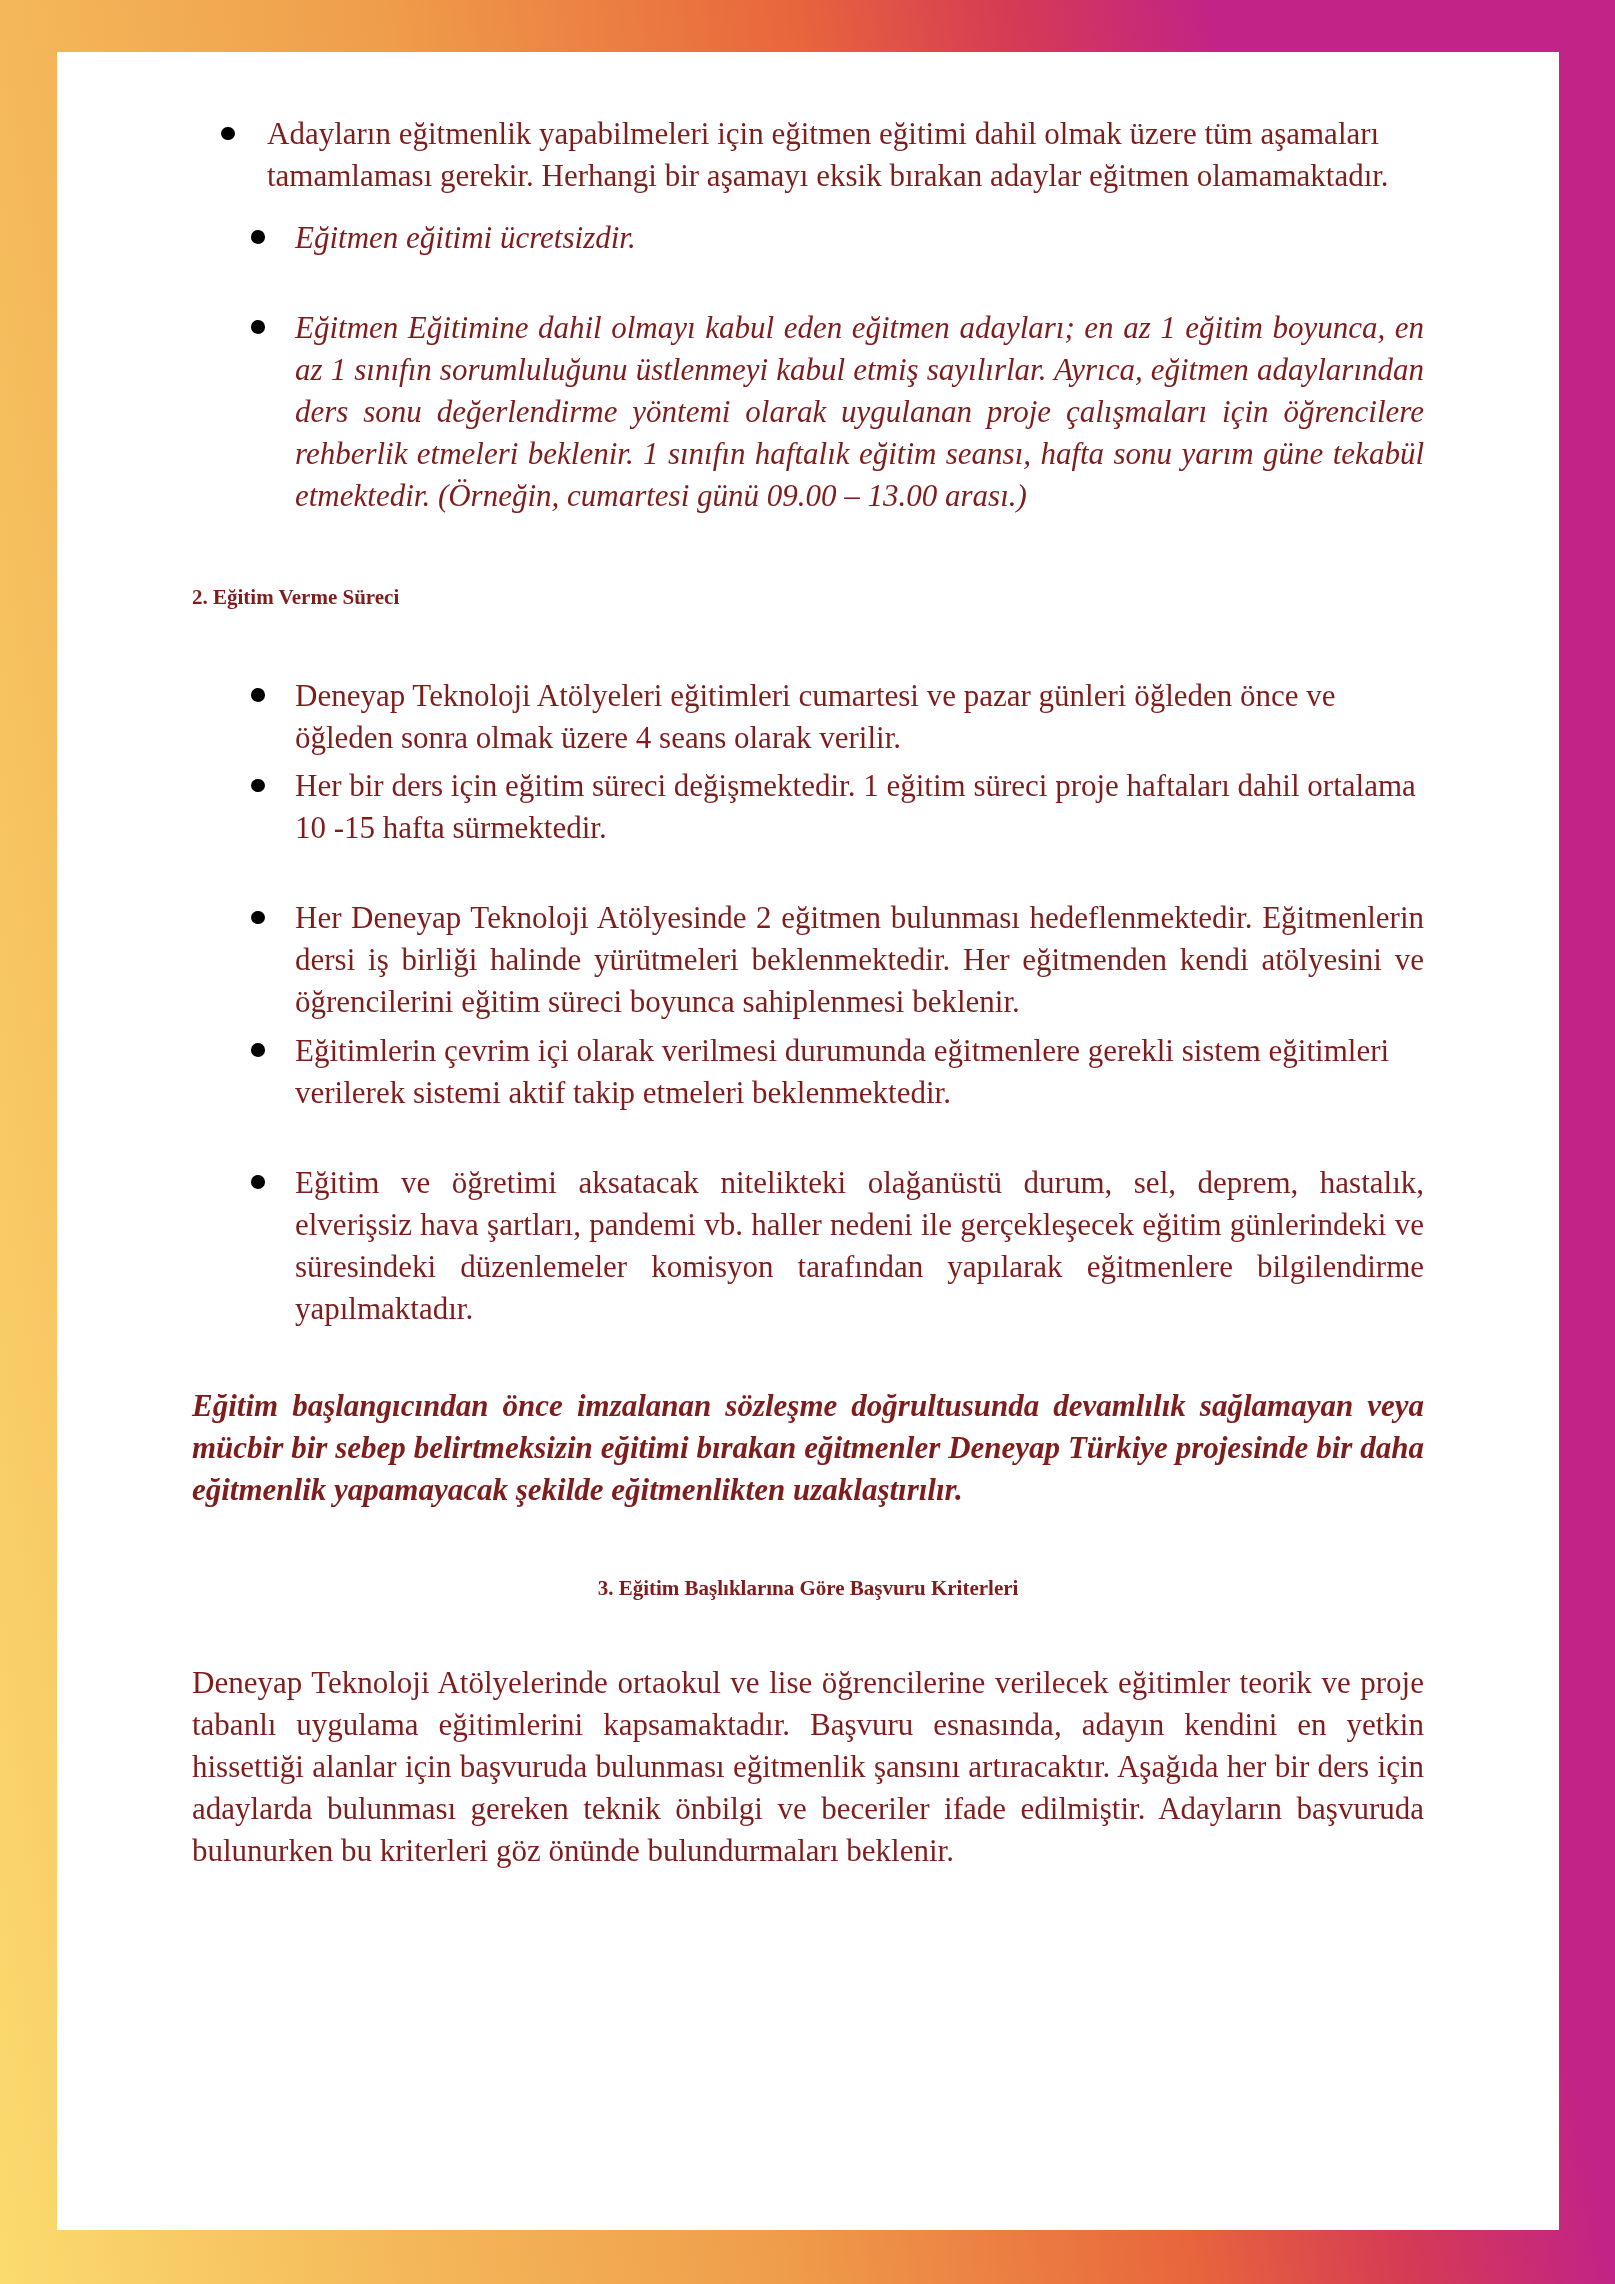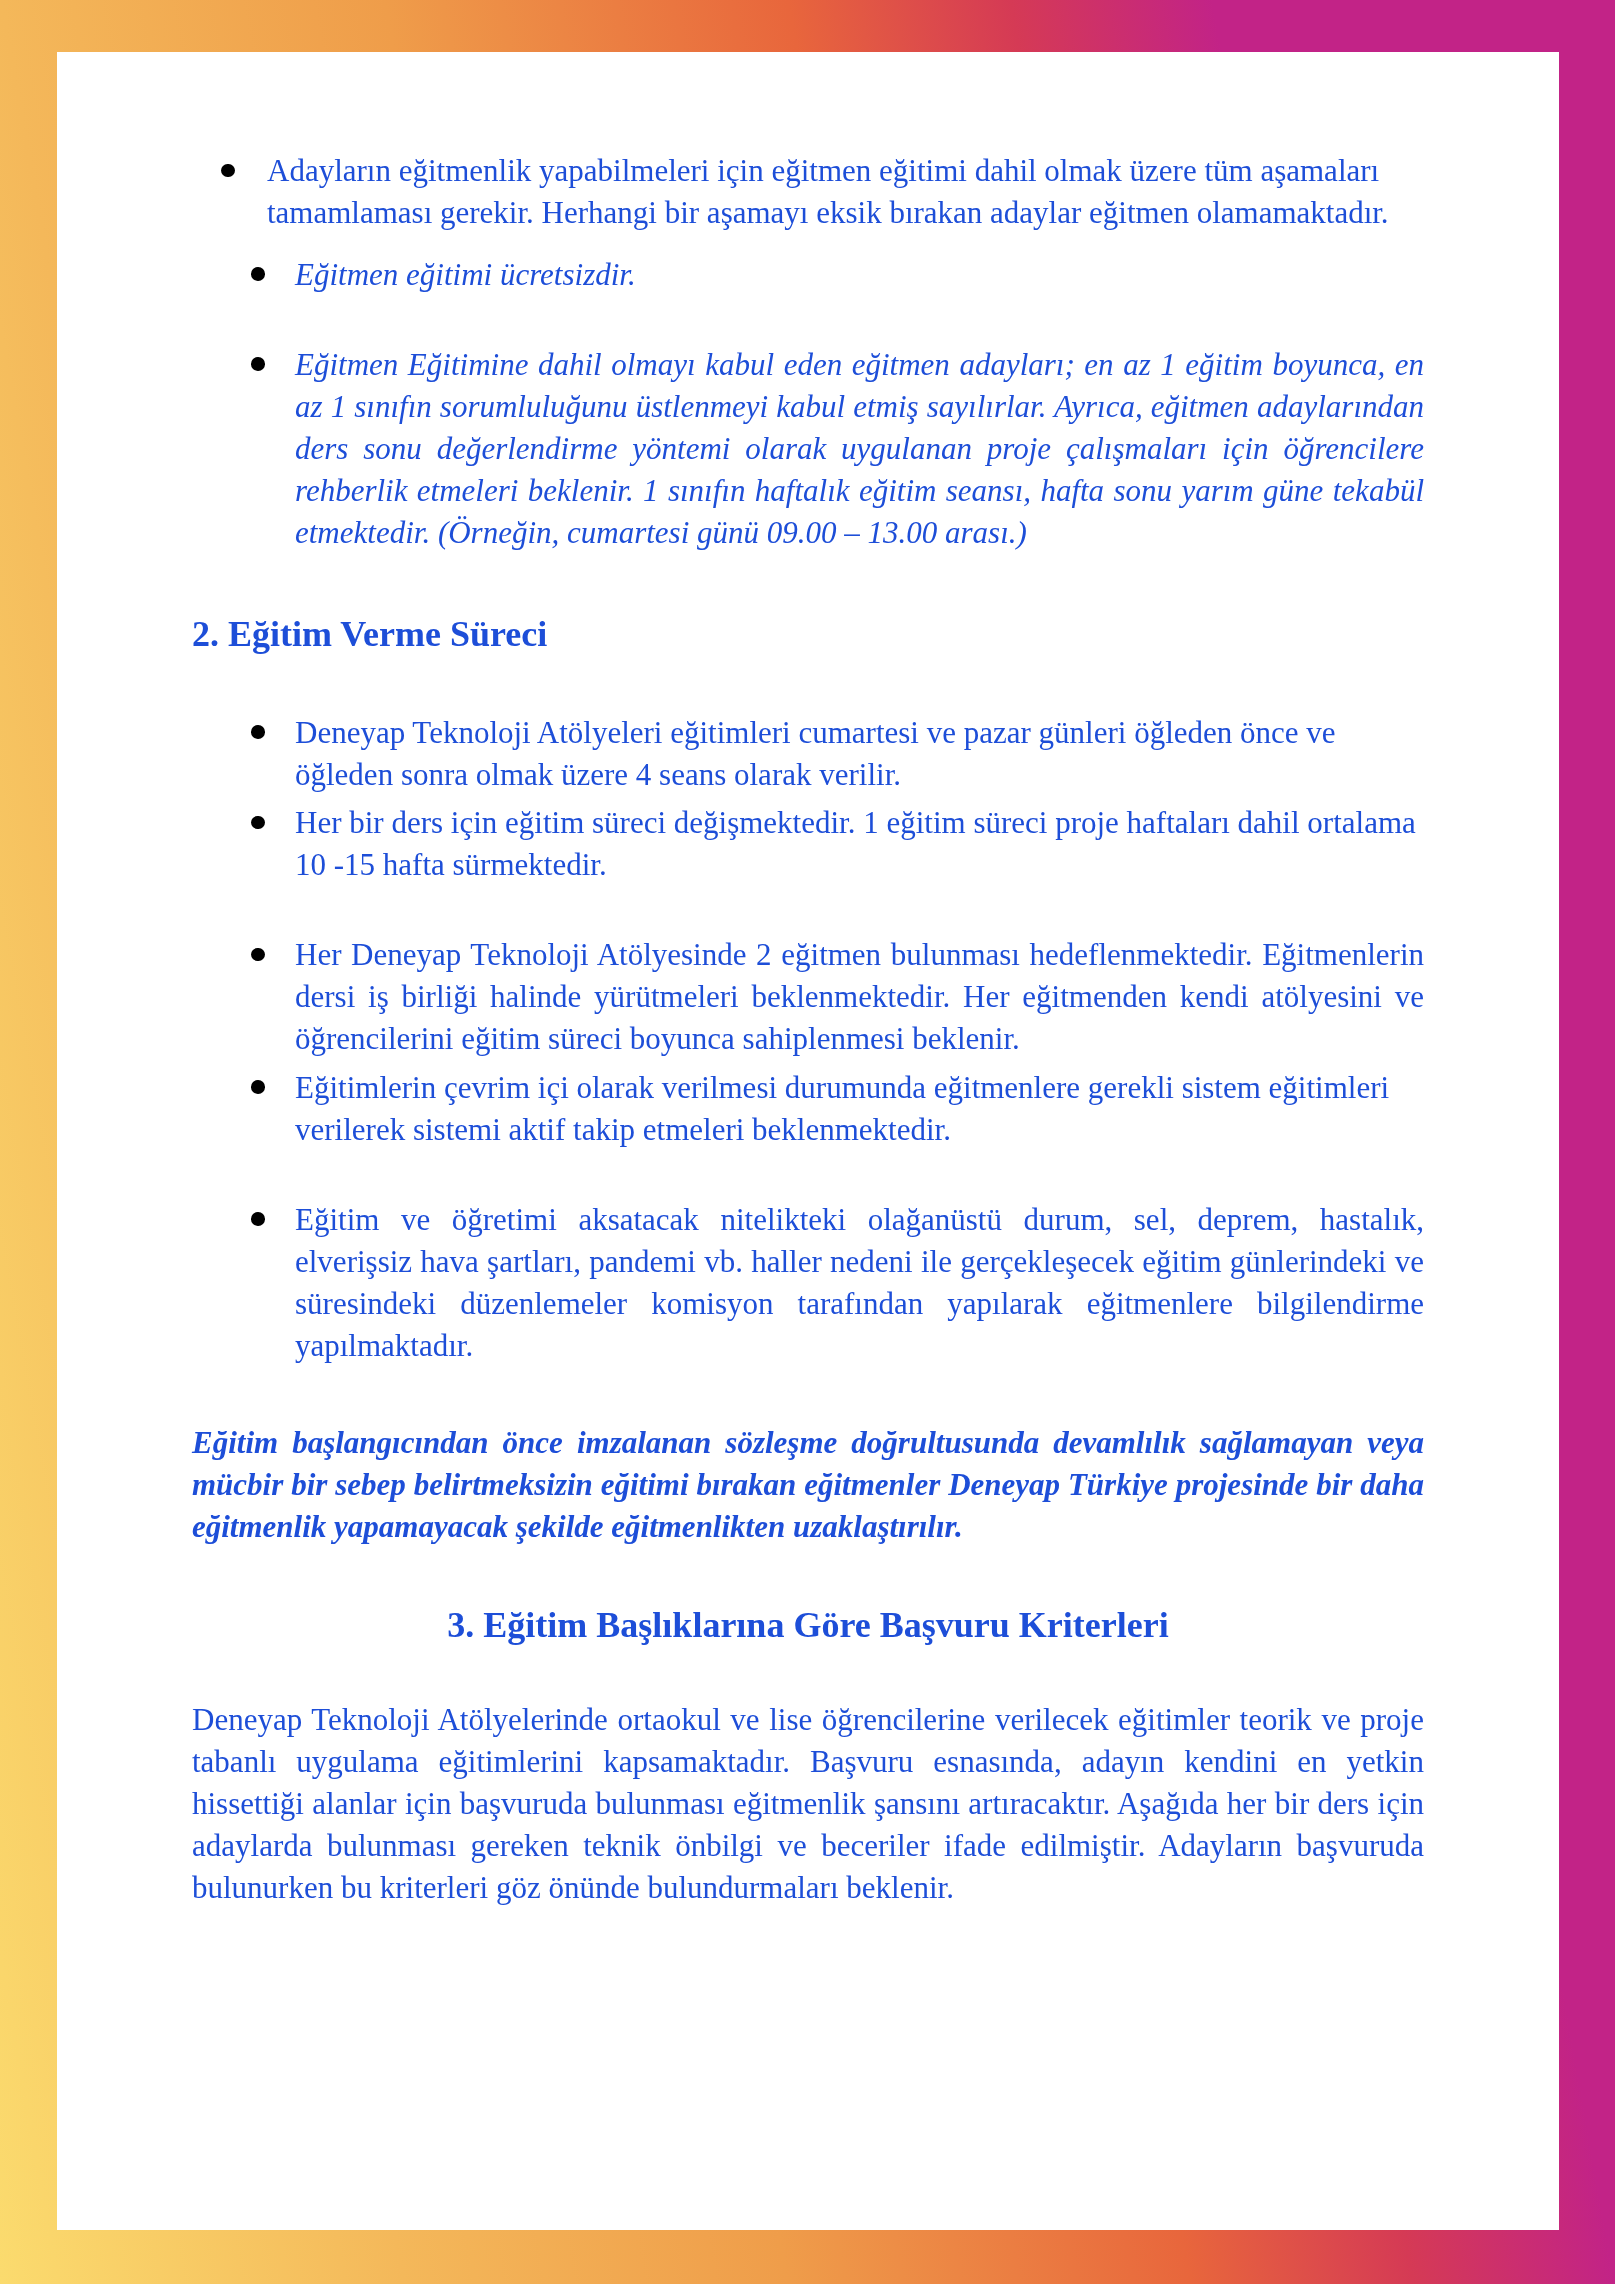--- a/index.html
+++ b/index.html
@@ -17,45 +17,45 @@
       #c22387 100%);
     overflow:hidden;
   }
   .page {
     position:absolute;
     left:57px; top:52px; right:57px; bottom:54px;
     background:#ffffff;
     overflow:hidden;
   }
   .content {
-    padding:98px 135px 0 135px;
+    padding:61px 135px 0 135px;
     font-family:"Liberation Serif","DejaVu Serif",serif;
     font-size:31px;
     line-height:42px;
-    color:#1d4ed8;
+    color:#7f1d1d;
   }
   ul.blist { list-style:none; margin:0; padding:0; }
   .li { position:relative; }
   .li.l1 { padding-left:75px; }
   .li.l2 { padding-left:103px; }
   .dot {
     position:absolute;
     top:13.7px;
     width:13.7px; height:13.7px;
     border-radius:50%;
     background:#000;
   }
   .li.l1 > .dot { left:29px; }
   .li.l2 > .dot { left:59px; }
   .intro-item { margin-bottom:19.5px; }
   .sub-list .li { margin-bottom:7.8px;font-style:italic; }
   .jst { text-align:justify;margin-top:48px; }
   .narrow { max-width:1015px; }
   .section-heading {
-    font-size:36px;
+    font-size:21px;
     line-height:42px;
     font-weight:bold;
     margin:59px 0 57px 0;
   }
   .section-heading.h3 { margin:56px 0 53px 0;text-align:center; }
   .s2-list .li { margin-bottom:6.5px; }
   .warning {
     font-weight:bold;
     text-align:justify;
     margin:55px 0 0 0;

